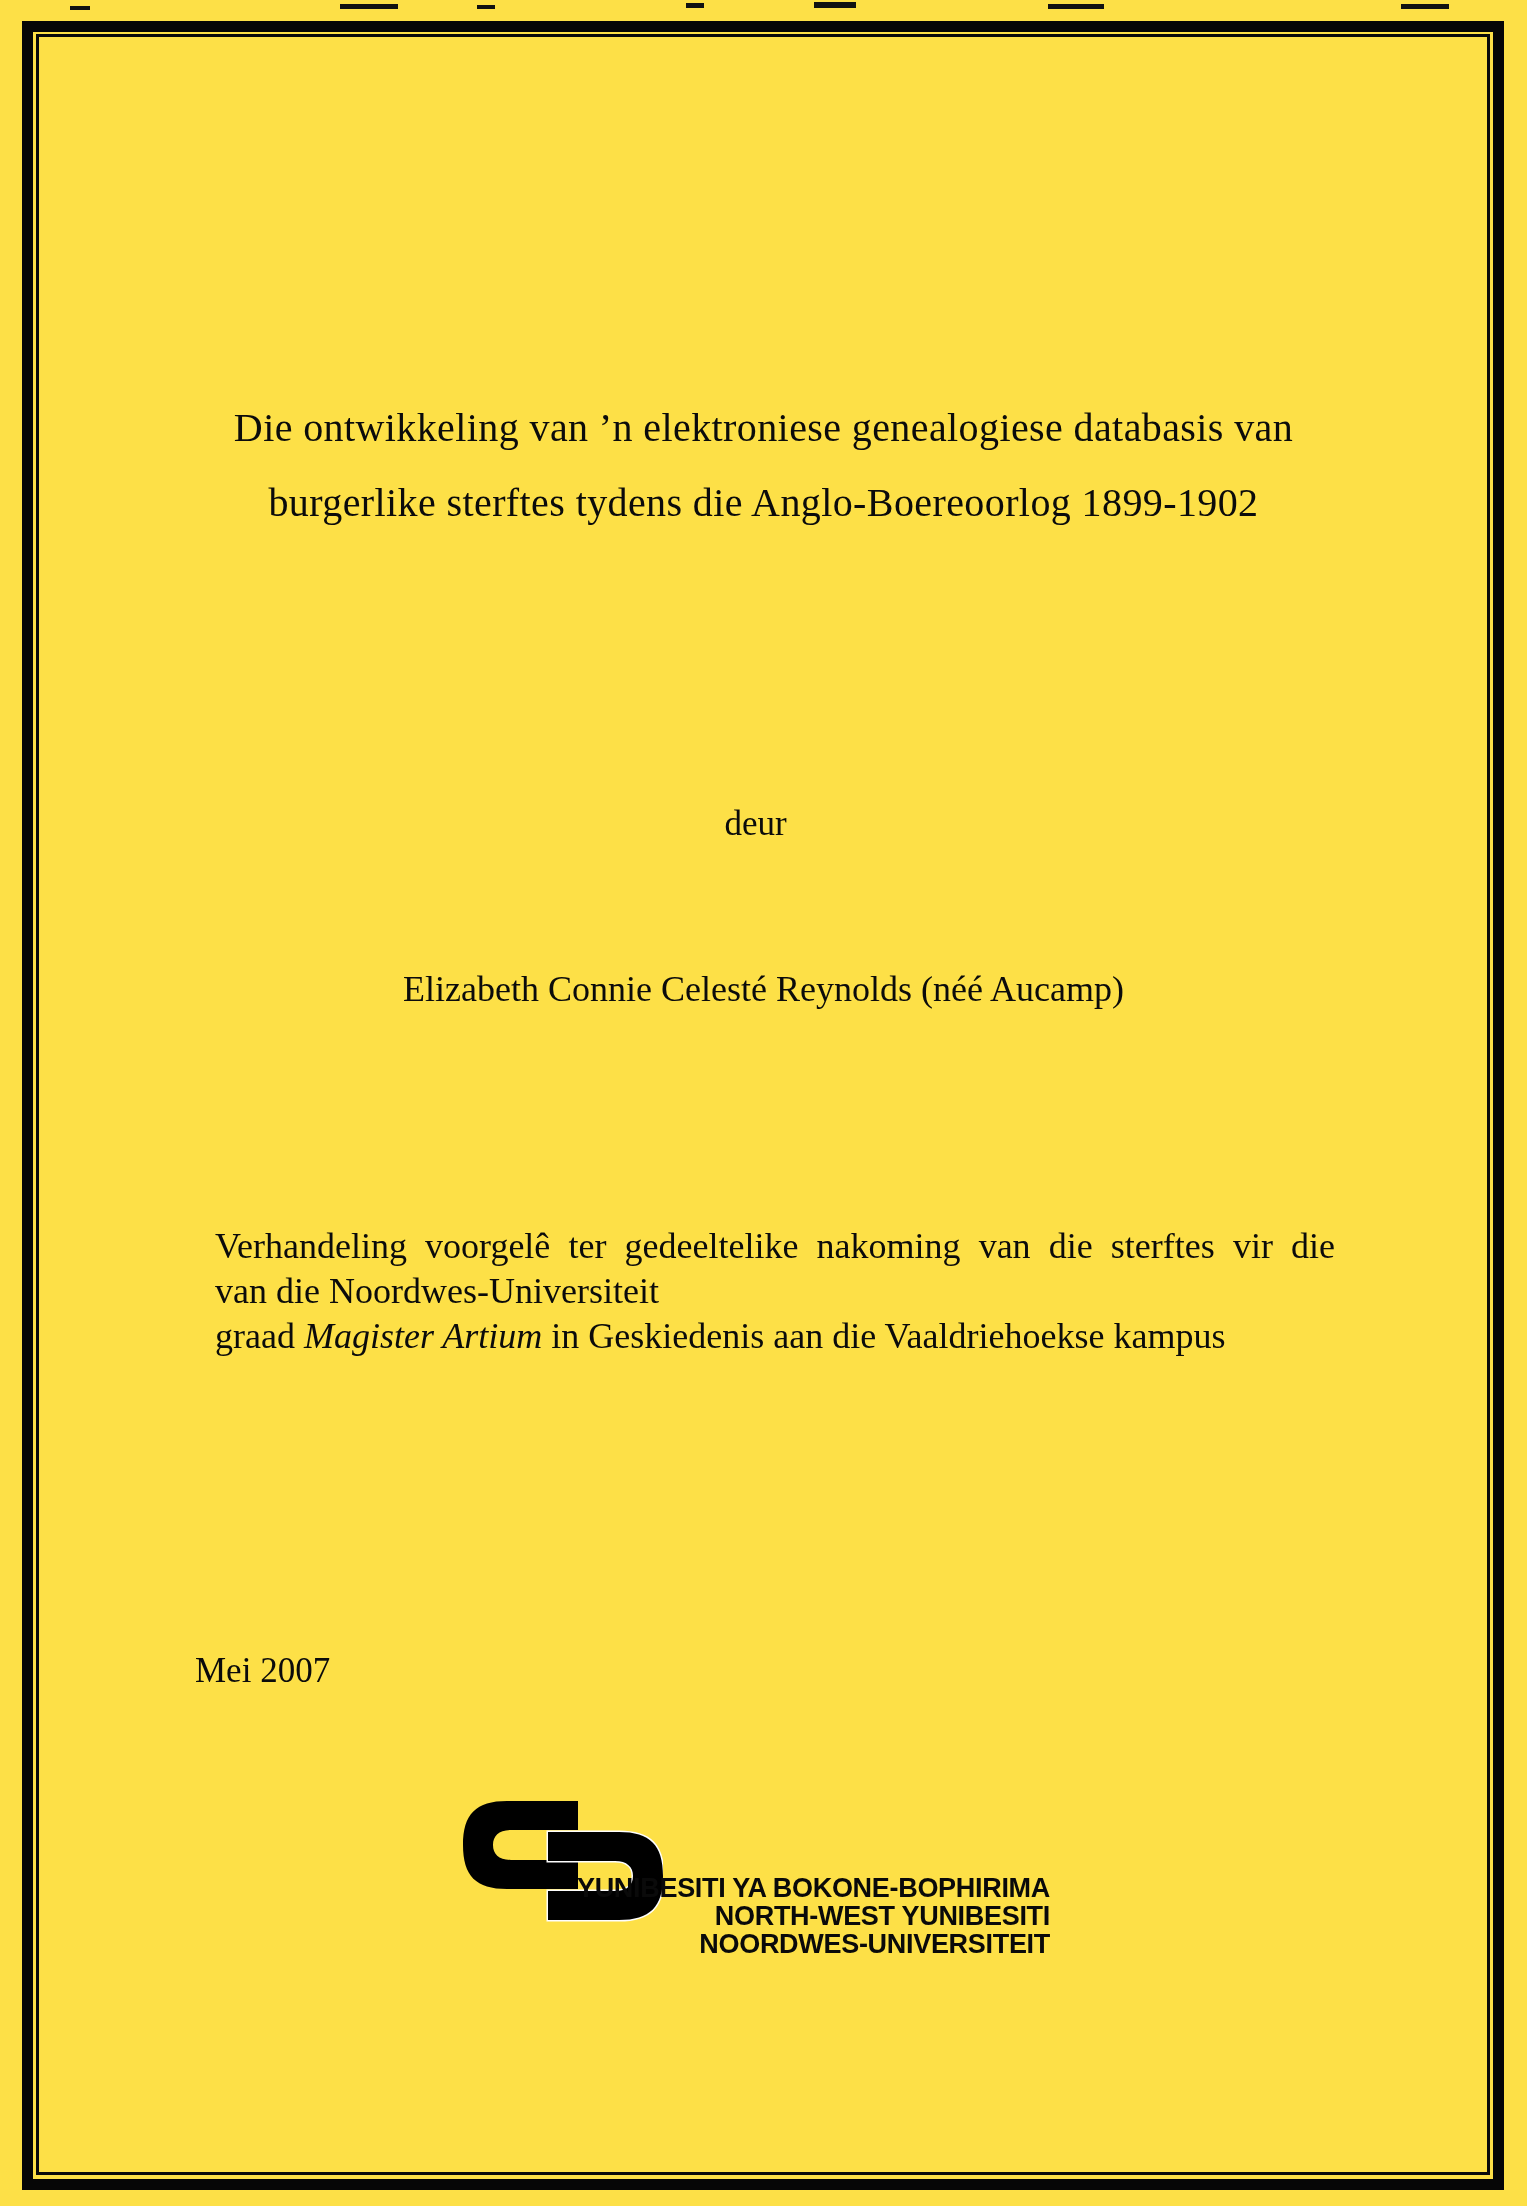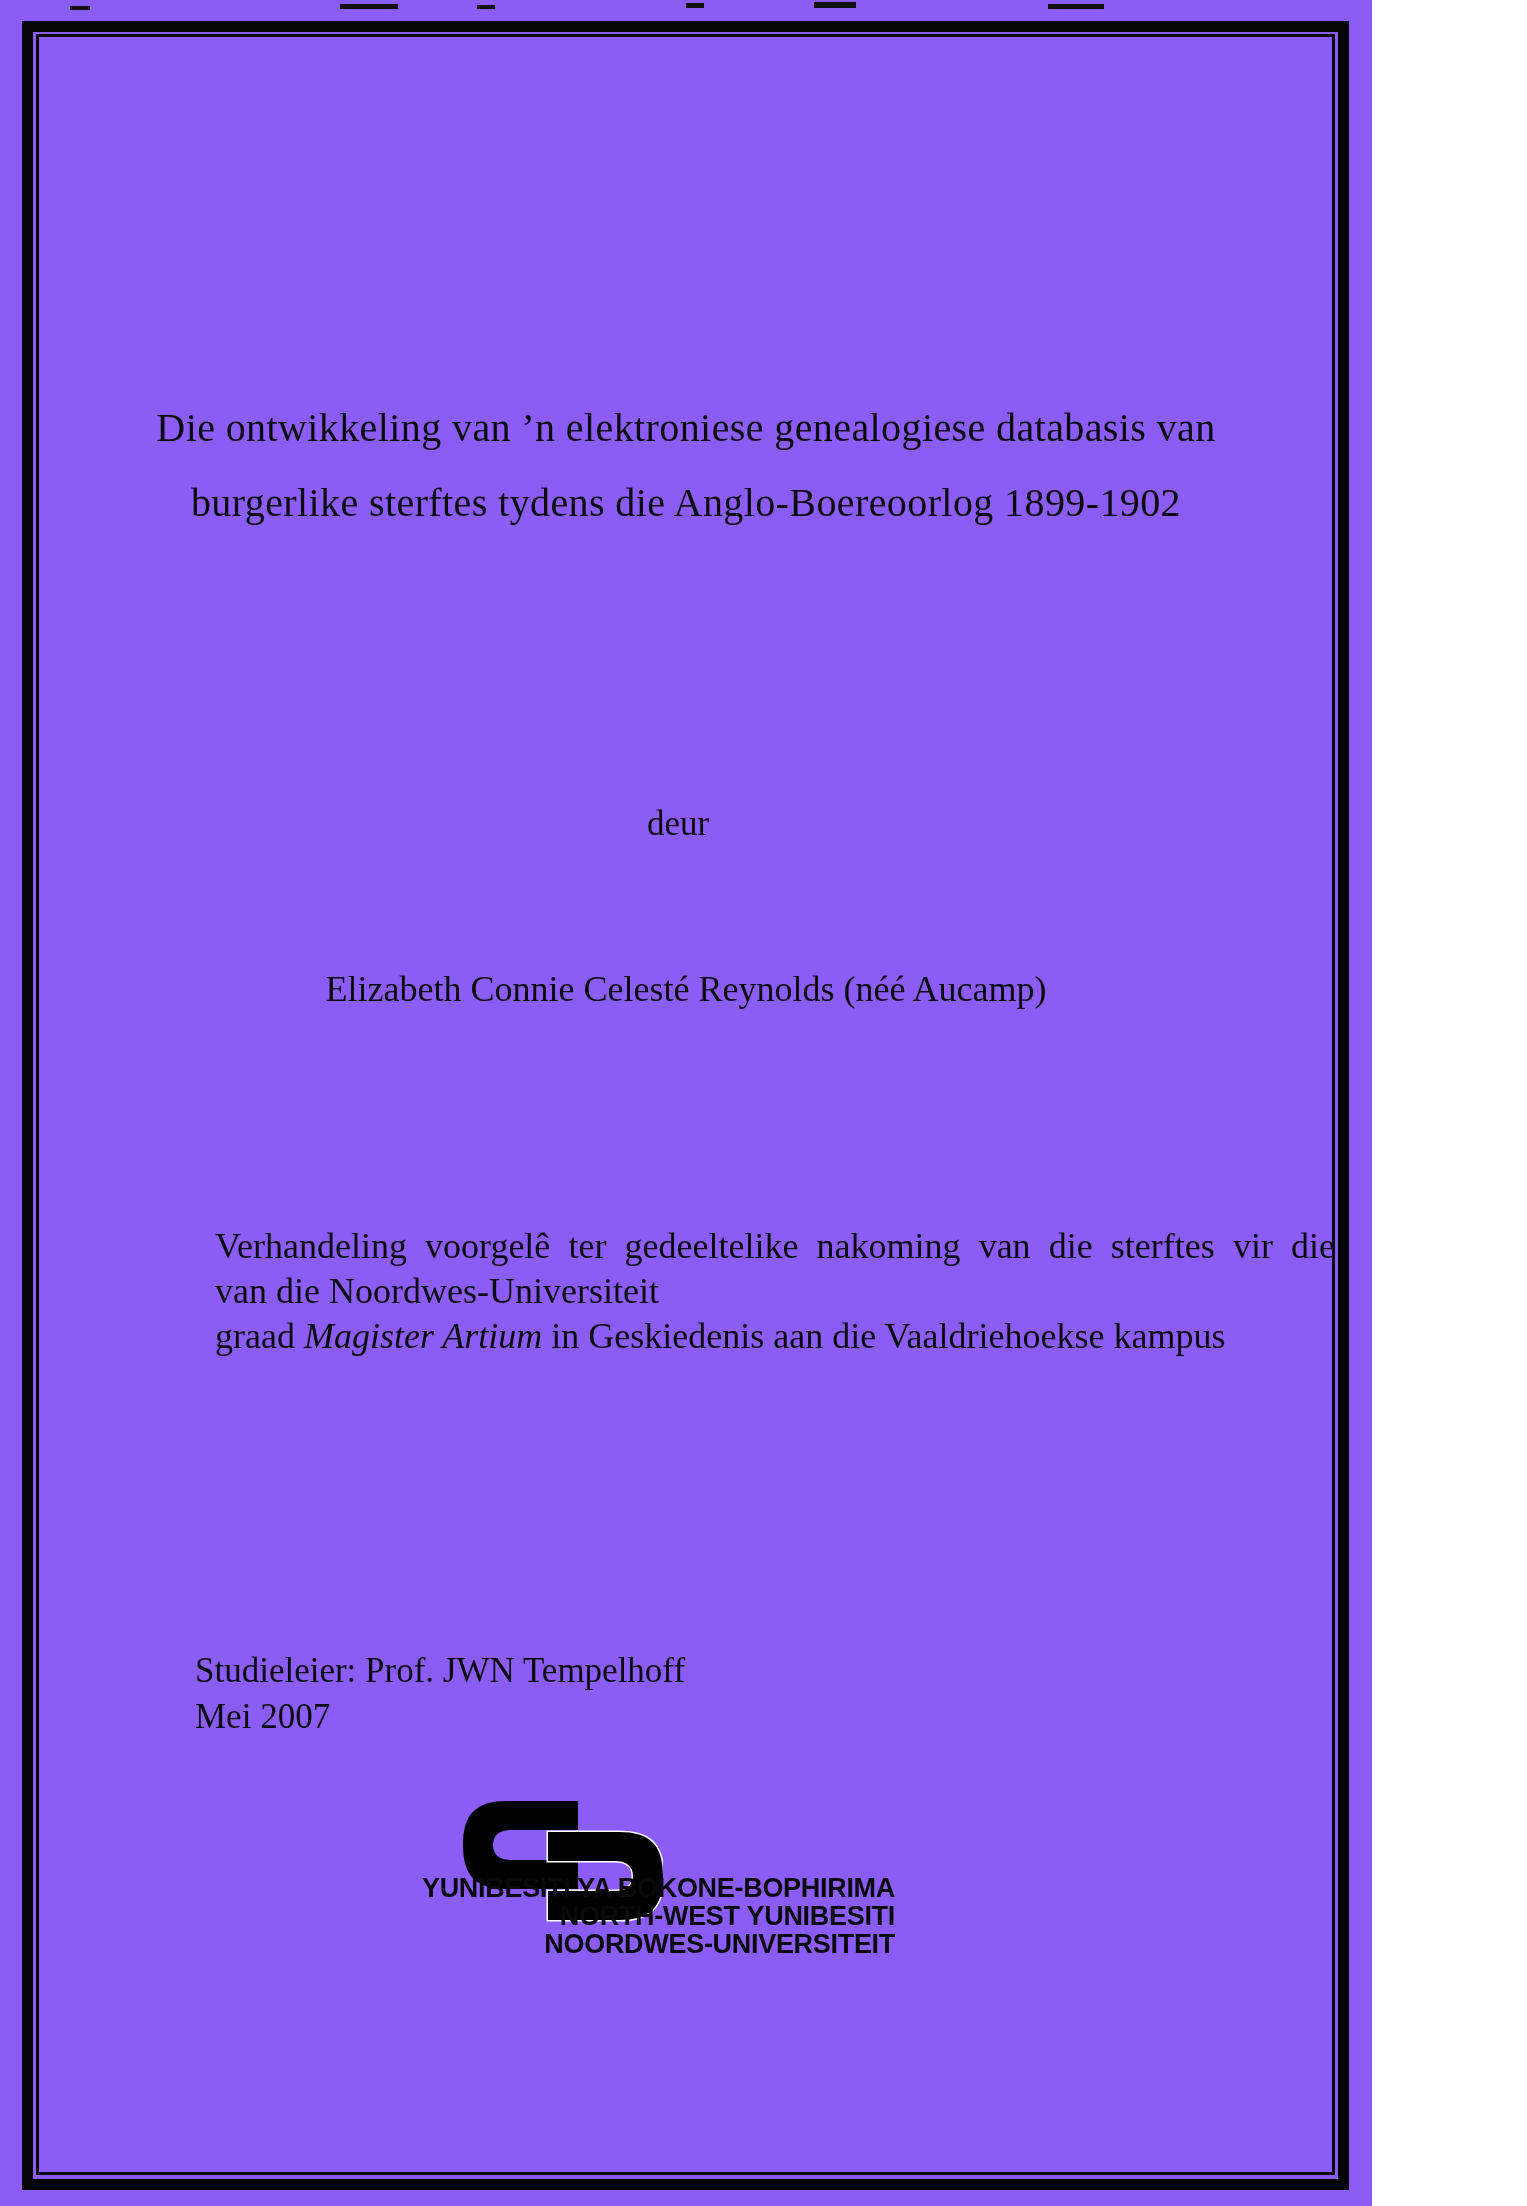--- a/index.html
+++ b/index.html
@@ -2,27 +2,26 @@
 <html><head>
 <meta charset="utf-8">
 <style>
   html, body {
     margin: 0;
     padding: 0;
     background: #ffffff;
   }
   .page {
     position: relative;
-    width: 1325px;
+    width: 1527px;
     height: 2206px;
-    background: #8b5cf6;
+    background: #fde047;
     font-family: "Liberation Serif", serif;
     color: #0b0b0b;
     overflow: hidden;
-    padding-left: 47px;
   }
   
   .frame-outer {
     position: absolute;
     left: 22px; top: 21px; right: 23px; bottom: 16px;
     border: 11px solid #060606;
   }
   .frame-inner {
     position: absolute;
     left: 36px; top: 34px; right: 37px; bottom: 31px;
@@ -128,21 +127,20 @@
         <span>die</span>
         <span>sterftes</span>
         <span>vir</span>
         <span>die</span>
       </div>
     <div class="decl-line">van die Noordwes-Universiteit</div>
     <div class="decl-line"><span>graad </span><span class="italic">Magister Artium</span><span> in Geskiedenis aan die Vaaldriehoekse kampus</span></div>
   </div>
 
   <div class="supervisor-block">
-    <div>Studieleier: Prof. JWN Tempelhoff</div>
     <div>Mei 2007</div>
   </div>
 
   <svg class="logo-icon" width="200" height="126" viewBox="0 0 200 126" aria-hidden="true">
     <defs>
       <path id="clink" d="M115 0 H44 C13 0 0 13 0 44 C0 75 13 88 44 88 H115 V59 H48 C36 59 30 53 30 44 C30 35 36 29 48 29 H115 Z"></path>
     </defs>
     <use href="#clink" fill="#000000"></use>
     <use href="#clink" fill="#000000" stroke="#fefefe" stroke-width="3" paint-order="stroke" transform="translate(200,119) rotate(180)"></use>
   </svg>

